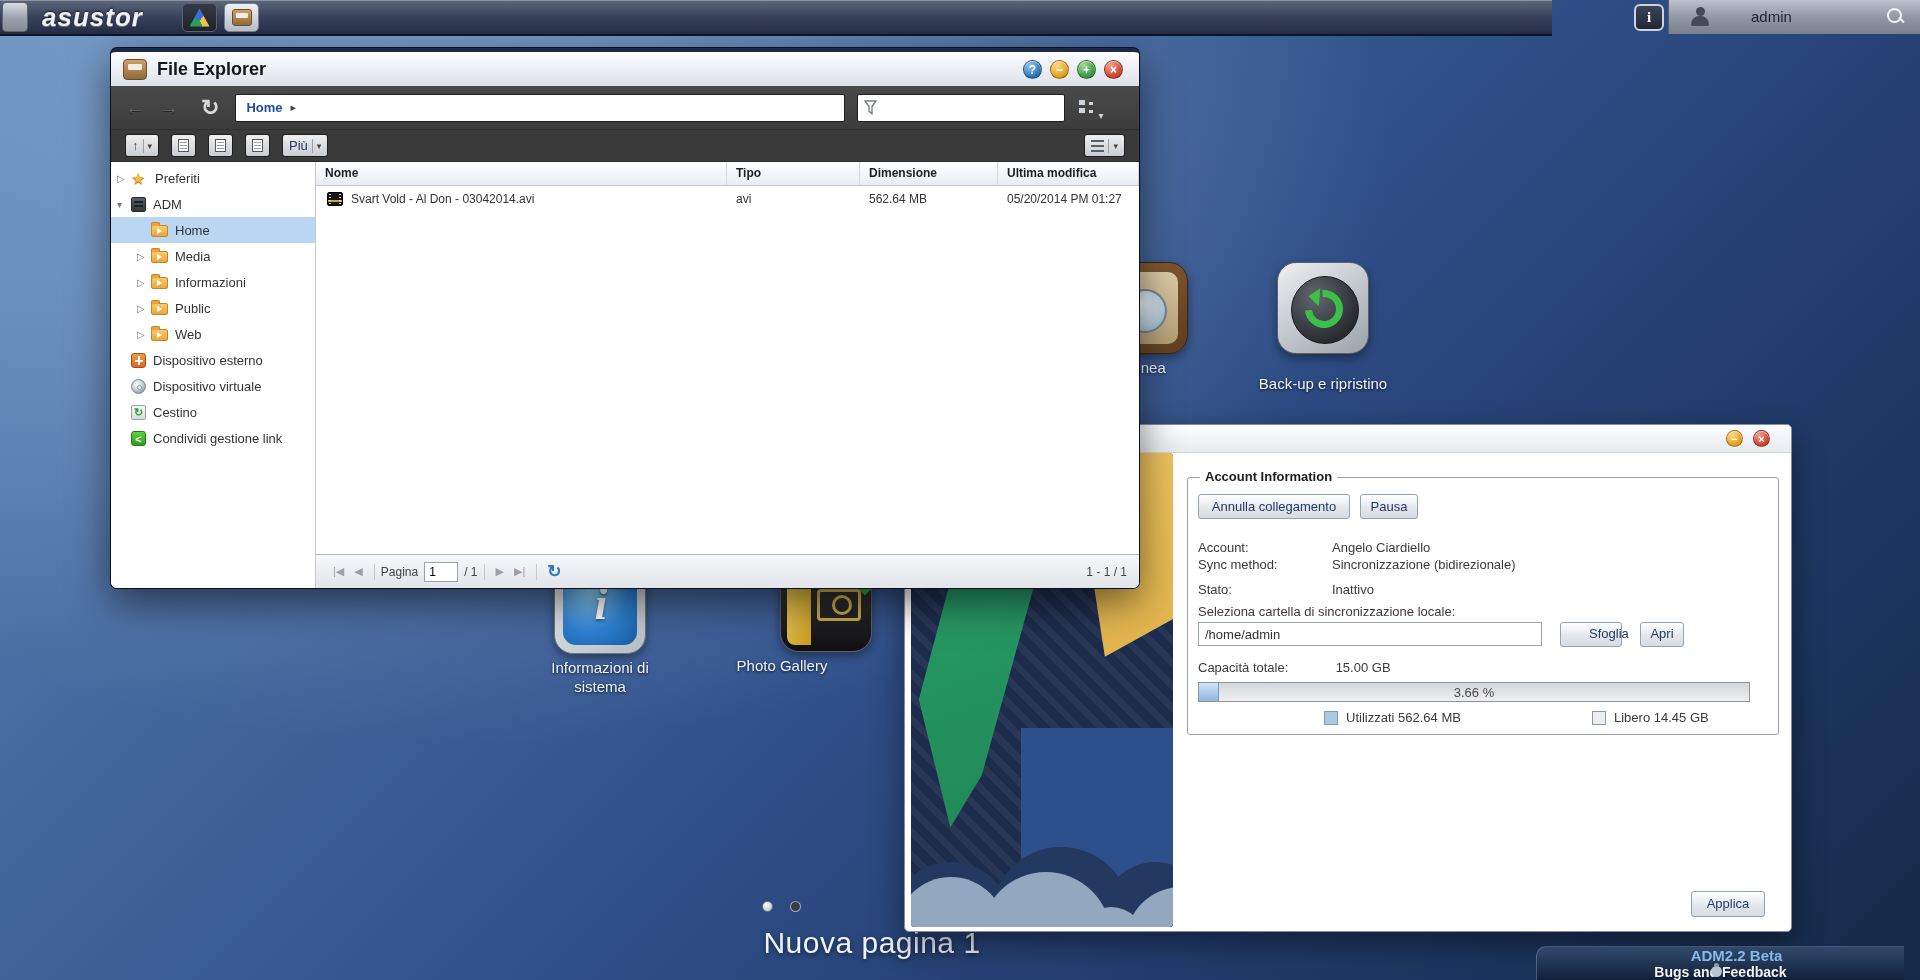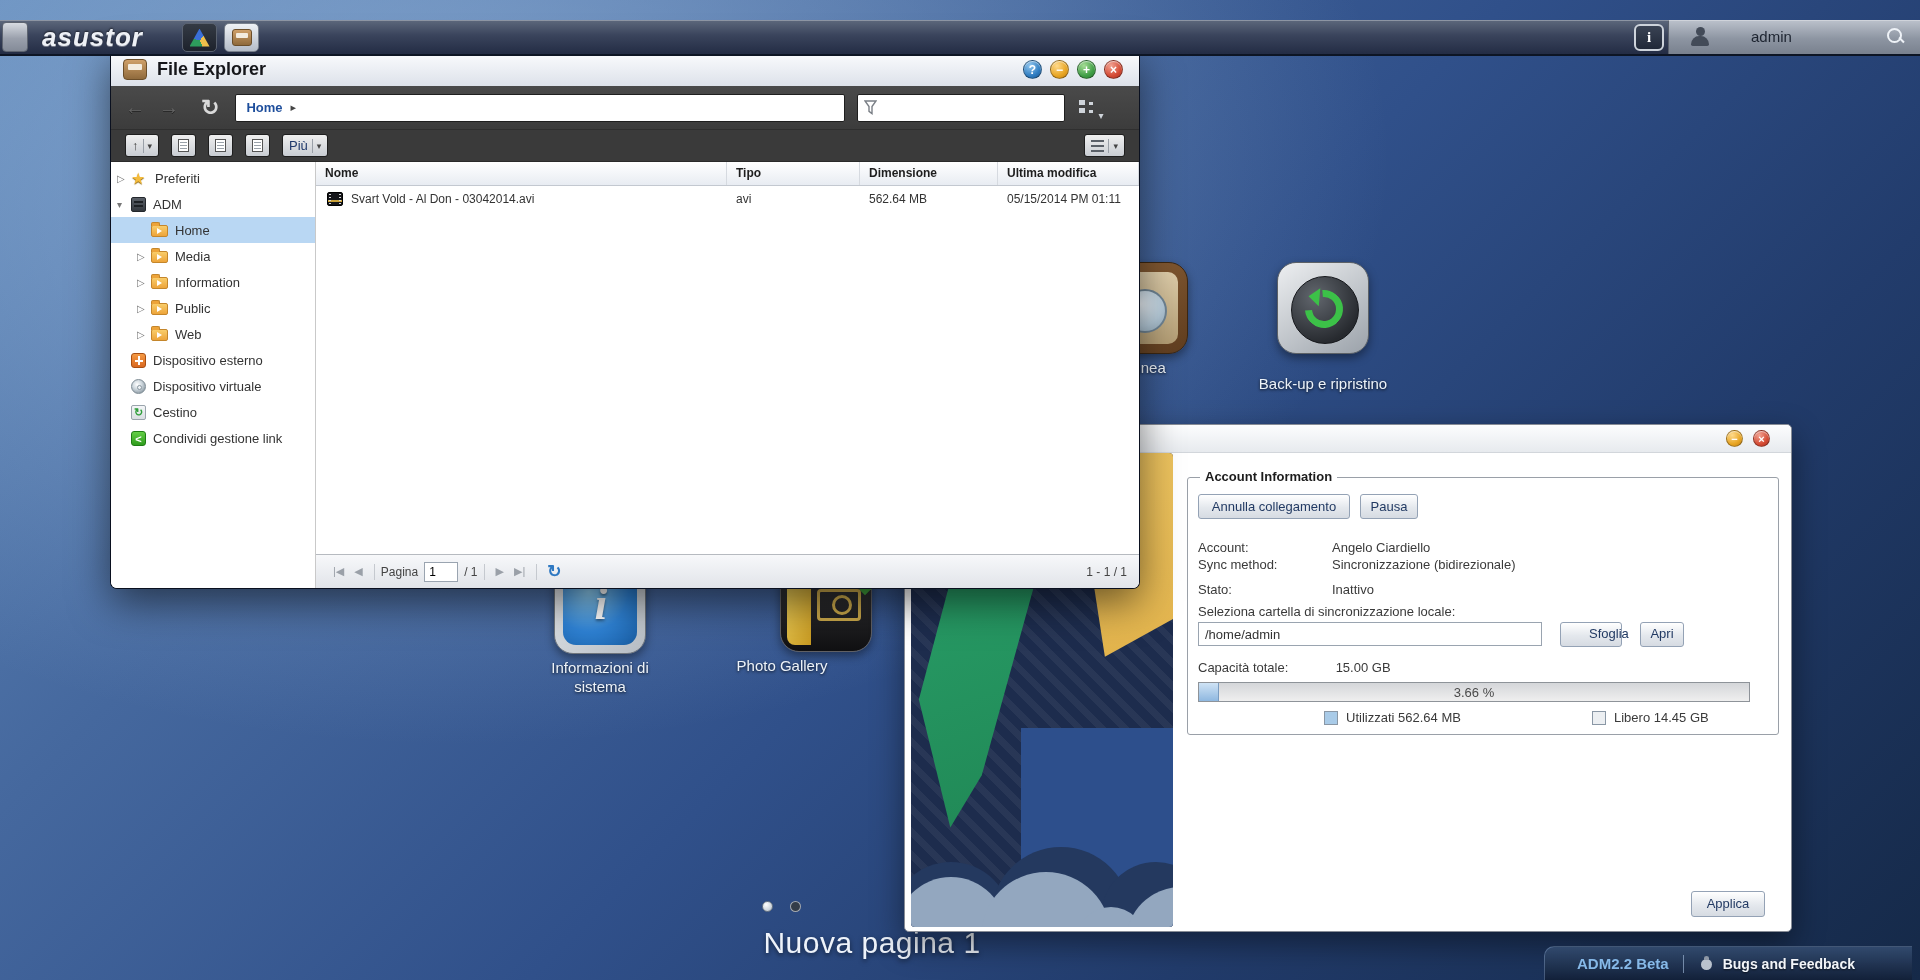--- a/index.html
+++ b/index.html
@@ -4,23 +4,23 @@
 <style>
   * { margin:0; padding:0; box-sizing:border-box; }
   html,body { width:1920px; height:980px; overflow:hidden; font-family:"Liberation Sans",sans-serif; }
   #desktop { position:relative; width:1920px; height:980px; overflow:hidden;
     background:
       radial-gradient(1500px 950px at 24% 16%, rgba(165,196,230,.55), rgba(0,0,0,0) 62%),
       linear-gradient(135deg,#6189ba 0%,#45689e 28%,#30508a 52%,#223c6c 74%,#152948 100%);
   }
 
   
-  #taskbar { position:absolute; left:0; top:0; width:1920px; height:36px; z-index:40;
+  #taskbar { position:absolute; left:0; top:0; width:1552px; height:36px; z-index:40;
     background:linear-gradient(#5d687c,#3a445c 45%,#232c44 100%);
-    border-bottom:2px solid #0d1524;margin-top:20px; }
+    border-bottom:2px solid #0d1524; }
   #taskbar::after{content:"";position:absolute;left:0;right:0;top:0;height:1px;background:rgba(255,255,255,.3)}
   .tb-lefttab{position:absolute;left:2px;top:2px;width:26px;height:30px;border-radius:4px;
     background:linear-gradient(#d7dbe2,#9aa0ac 55%,#848b98);border:1px solid #5d6470;}
   .tb-logo{position:absolute;left:42px;top:2px;font-size:26px;font-style:italic;font-weight:800;
     letter-spacing:1px;color:#eef1f6;text-shadow:0 1px 0 rgba(255,255,255,.35),0 -1px 2px rgba(0,0,0,.6);}
   .tb-app{position:absolute;top:3px;width:35px;height:29px;border-radius:5px;display:flex;align-items:center;justify-content:center;}
   #tb-gdrive{left:182px;background:linear-gradient(#343a44,#1d222c);border:1px solid #5a6270;}
   #tb-fe{left:224px;background:linear-gradient(#eef1f5,#b4bcc8);border:1px solid #78808c;}
   .gd-tri{width:20px;height:18px;clip-path:polygon(50% 0,100% 100%,0 100%);
     background:conic-gradient(from 160deg at 50% 62%,#2d9c5c 0 120deg,#3a6fd8 0 240deg,#f0c14b 0 360deg);}
@@ -197,24 +197,24 @@
   #gd-progress .ptext{position:absolute;inset:0;text-align:center;font-size:13px;line-height:19px;color:#4a4a4a;}
   .lg-sq{position:absolute;top:233px;width:14px;height:14px;border:1px solid #8a97a5;}
   #lg-used{left:136px;background:#a9cbe8;}
   #lg-free{left:404px;background:#eceff2;}
   .lg-txt{position:absolute;top:232px;font-size:13px;color:#3a3a3a;}
   #lg-used-t{left:158px;text-align:center;} #lg-free-t{left:426px;}
   #btn-apply{position:absolute;right:26px;bottom:14px;width:74px;height:26px;line-height:24px;border-radius:3px;
     border:1px solid #94a2b5;color:#223a63;font-size:13px;background:linear-gradient(#ffffff,#e4e8ed 55%,#d6dbe2);text-align:center;}
 
   
-  #footer{position:absolute;right:8px;bottom:0;width:368px;height:34px;z-index:8;
+  #footer{position:absolute;right:16px;bottom:0;width:368px;height:34px;z-index:8;
     background:linear-gradient(rgba(52,76,112,.92),rgba(18,32,56,.95));
     border:1px solid rgba(140,170,210,.4);border-right:none;border-bottom:none;border-radius:10px 0 0 0;
-    display:flex;align-items:center;}
+    display:flex;align-items:center;flex-direction:column;}
   #footer-version{color:#86b9e8;font-weight:bold;font-size:15px;margin-left:32px;}
   .foot-div{width:1px;height:18px;background:rgba(170,195,225,.6);margin:0 14px;}
   .bug-ico{width:17px;height:14px;position:relative;margin-right:8px;}
   .bug-ico::before{content:"";position:absolute;left:3px;top:2px;width:11px;height:11px;border-radius:50%;background:#b9c2ce;
     box-shadow:-3px 2px 0 -4px #b9c2ce;}
   .bug-ico::after{content:"";position:absolute;left:6px;top:-1px;width:5px;height:4px;border-radius:50% 50% 0 0;background:#8e98a6;}
   #footer-feedback{color:#f2f5f9;font-weight:bold;font-size:14px;text-shadow:0 1px 2px rgba(0,0,0,.6);}
   #watermark{position:absolute;right:8px;top:-16px;display:flex;align-items:center;pointer-events:none;}
   .wm-x{width:24px;height:24px;position:relative;margin-right:4px;opacity:.85;}
   .wm-x::before,.wm-x::after{content:"";position:absolute;left:-2px;top:9px;width:28px;height:7px;border-radius:3px;
@@ -378,21 +378,21 @@
             <span class="tree-label">Home</span>
           </div>
           <div class="tree-row indent1">
             <span class="tree-arrow">▷</span>
             <span class="tree-icon icon-folder"></span>
             <span class="tree-label">Media</span>
           </div>
           <div class="tree-row indent1">
             <span class="tree-arrow">▷</span>
             <span class="tree-icon icon-folder"></span>
-            <span class="tree-label">Information</span>
+            <span class="tree-label">Informazioni</span>
           </div>
           <div class="tree-row indent1">
             <span class="tree-arrow">▷</span>
             <span class="tree-icon icon-folder"></span>
             <span class="tree-label">Public</span>
           </div>
           <div class="tree-row indent1">
             <span class="tree-arrow">▷</span>
             <span class="tree-icon icon-folder"></span>
             <span class="tree-label">Web</span>
@@ -426,21 +426,21 @@
             <div class="th">Ultima modifica</div>
           </div>
         <div id="fe-rows">
             <div class="t-row grid-cols">
               <div class="td">
                 <span class="file-icon"></span>
                 <span>Svart Vold - Al Don - 03042014.avi</span>
               </div>
               <div class="td">avi</div>
               <div class="td">562.64 MB</div>
-              <div class="td">05/15/2014 PM 01:11</div>
+              <div class="td">05/20/2014 PM 01:27</div>
             </div>
           </div>
         <div id="fe-pager">
           <span class="pgico">|◀</span>
           <span class="pgico">◀</span>
           <span class="pgsep"></span>
           <span>Pagina</span>
           <input id="pg-input" value="1" style="">
           <span>/ 1</span>
           <span class="pgsep"></span>

